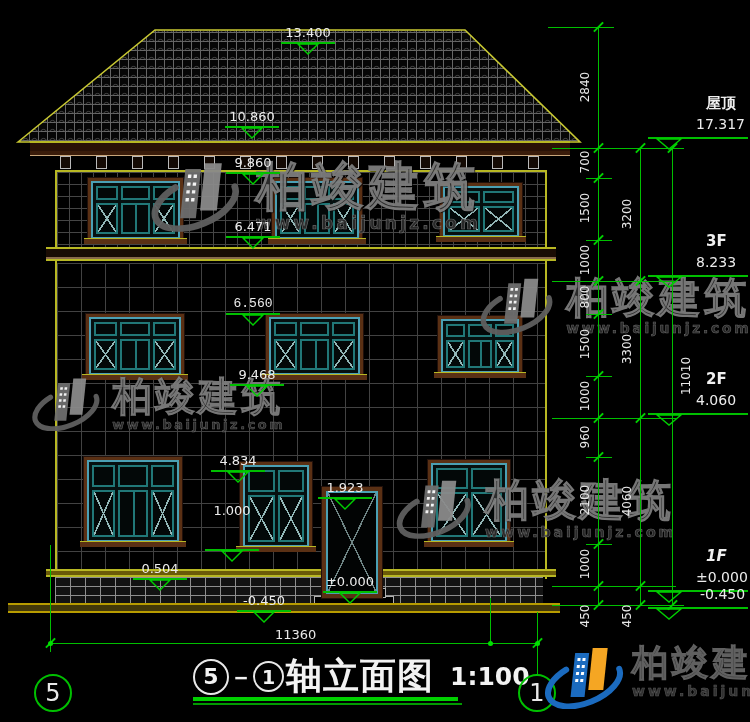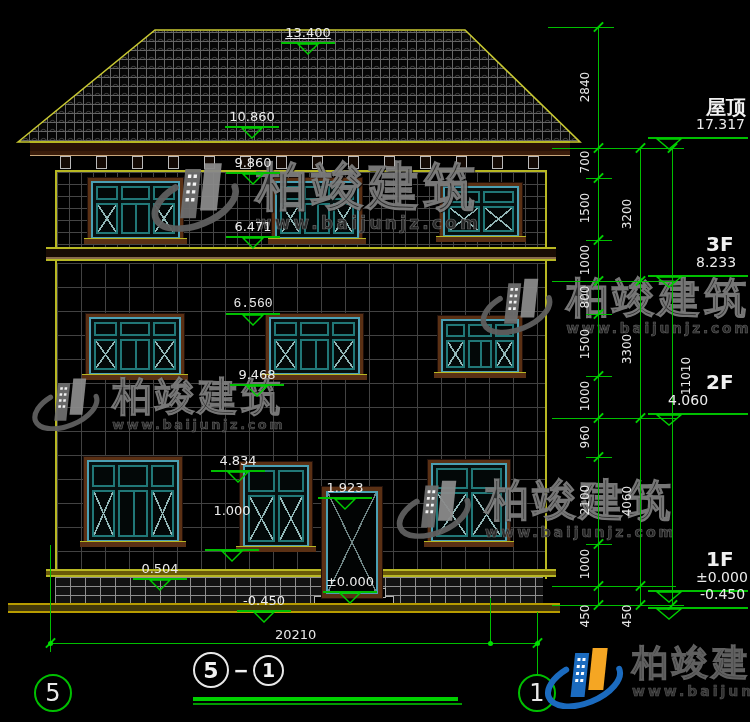--- a/index.html
+++ b/index.html
@@ -57,21 +57,21 @@
   .step{position:absolute;border:1px solid #b0b0b0;background:#000;z-index:2;}
   
   .gline{position:absolute;background:#00bf00;z-index:5;}
   .tick{position:absolute;width:13px;height:2px;background:#00d000;z-index:6;
         transform:rotate(-45deg);transform-origin:center;}
   .gdot{position:absolute;width:5px;height:5px;border-radius:50%;background:#00e000;z-index:6;}
   .dimtxt{position:absolute;color:#e8e8e8;font-size:12px;z-index:6;white-space:nowrap;}
   .vdim{width:70px;text-align:center;transform:rotate(-90deg);}
   .mktxt{position:absolute;color:#ececec;font-size:13px;z-index:6;white-space:nowrap;
          text-align:center;width:84px;}
-  .flabel{position:absolute;color:#f0f0f0;font-weight:bold;font-size:20px;z-index:6;white-space:nowrap;}
+  .flabel{position:absolute;color:#f0f0f0;font-weight:bold;font-size:15px;z-index:6;white-space:nowrap;}
   .fvalue{position:absolute;color:#ececec;font-size:14px;z-index:6;white-space:nowrap;}
   .tri{position:absolute;z-index:6;}
   .axis-bubble{position:absolute;width:34px;height:34px;border:2px solid #00c000;border-radius:50%;
        color:#e8e8e8;font-size:24px;display:flex;align-items:center;justify-content:center;z-index:6;}
   
   .wm{position:absolute;z-index:4;display:flex;align-items:flex-start;opacity:.95;transform-origin:top left;}
   .wm .wm-col{margin-left:6px;}
   .wm-name{font-size:46px;font-weight:bold;letter-spacing:4px;color:#2e2e2e;
        -webkit-text-stroke:1px #7d7d7d;text-shadow:1px 1px 1px #000;line-height:1;}
   .wm-url{font-size:15px;font-weight:bold;letter-spacing:3px;color:#2b2b2b;
@@ -117,20 +117,22 @@
   <div class="step" style="left:322px;top:588px;width:62px;height:8px;"></div>
   <div id="door">
       <div class="door-in"></div>
     </div>
   <div id="ground"></div>
 
   <div id="titlebar">
     <span class="tcirc">5</span>
     <span style="font-size:24px;font-weight:bold;">－</span>
     <span class="tcirc small">1</span>
+    <span id="title-text">轴立面图</span>
+    <span id="title-scale">1:100</span>
   </div>
   <div class="underline" style="left:193px;top:697px;width:265px;height:4px;background:#00d000;"></div>
   <div class="underline" style="left:193px;top:703px;width:269px;height:2px;background:#009a00;"></div>
 
   <div id="brand">
     <span id="brand-icon"><svg width="92" height="64" viewBox="0 0 92 64">
     <ellipse cx="44" cy="38" rx="38" ry="20" fill="none" stroke="#1b6bbf" stroke-width="6" stroke-dasharray="128 60" stroke-linecap="round" transform="rotate(-22 44 38)"></ellipse>
     <g transform="skewX(-6)">
       <rect x="36" y="8" width="14" height="44" fill="#1b6bbf"></rect>
       <rect x="53" y="3" width="15" height="42" fill="#f5a623"></rect>
@@ -289,21 +291,21 @@
           <div class="pane xd"></div>
           <div class="pane xd"></div>
         </div>
       </div>
     </div>
     <div class="sill" style="left: 424px; top: 541px; width: 90px;"></div>
     <div class="gline" style="left: 281px; top: 42px; width: 54px; height: 1.6px;"></div>
     <svg width="22" height="12" class="tri" style="left: 297px; top: 43px;">
       <polygon points="1,1 21,1 11,11" fill="none" stroke="#00cf00" stroke-width="1.4"></polygon>
     </svg>
-    <div class="mktxt" style="left: 266px; top: 25px; text-decoration: underline;">13.400</div>
+    <div class="mktxt" style="left: 266px; top: 25px;">13.400</div>
     <div class="gline" style="left: 225px; top: 126px; width: 54px; height: 1.6px;"></div>
     <svg width="22" height="12" class="tri" style="left: 241px; top: 127px;">
       <polygon points="1,1 21,1 11,11" fill="none" stroke="#00cf00" stroke-width="1.4"></polygon>
     </svg>
     <div class="mktxt" style="left: 210px; top: 109px;">10.860</div>
     <div class="gline" style="left: 226px; top: 172px; width: 54px; height: 1.6px;"></div>
     <svg width="22" height="12" class="tri" style="left: 242px; top: 173px;">
       <polygon points="1,1 21,1 11,11" fill="none" stroke="#00cf00" stroke-width="1.4"></polygon>
     </svg>
     <div class="mktxt" style="left: 211px; top: 155px;">9.860</div>
@@ -362,26 +364,26 @@
     <svg width="26" height="12" class="tri" style="left: 656px; top: 276px;">
       <polygon points="1,1 25,1 13,11" fill="none" stroke="#00cf00" stroke-width="1.4"></polygon>
     </svg>
     <div class="flabel" style="left: 706px; top: 232px;">3F</div>
     <div class="fvalue" style="left: 696px; top: 254px;">8.233</div>
     <div class="gline" style="left: 648px; top: 413px; width: 100px; height: 1.6px;"></div>
     <svg width="26" height="12" class="tri" style="left: 656px; top: 414px;">
       <polygon points="1,1 25,1 13,11" fill="none" stroke="#00cf00" stroke-width="1.4"></polygon>
     </svg>
     <div class="flabel" style="left: 706px; top: 370px;">2F</div>
-    <div class="fvalue" style="left: 668px; top: 392px; text-align: center;">4.060</div>
+    <div class="fvalue" style="left: 696px; top: 392px; text-align: center;">4.060</div>
     <div class="gline" style="left: 648px; top: 590px; width: 100px; height: 1.6px;"></div>
     <svg width="26" height="12" class="tri" style="left: 656px; top: 591px;">
       <polygon points="1,1 25,1 13,11" fill="none" stroke="#00cf00" stroke-width="1.4"></polygon>
     </svg>
-    <div class="flabel" style="left: 706px; top: 547px;">1F</div>
+    <div class="flabel" style="left: 706px; top: 547px; font-style: italic;">1F</div>
     <div class="fvalue" style="left: 696px; top: 569px;">±0.000</div>
     <div class="gline" style="left: 648px; top: 607px; width: 100px; height: 1.6px;"></div>
     <svg width="26" height="12" class="tri" style="left: 656px; top: 608px;">
       <polygon points="1,1 25,1 13,11" fill="none" stroke="#00cf00" stroke-width="1.4"></polygon>
     </svg>
     <div class="fvalue" style="left: 700px; top: 586px;">-0.450</div>
     <div class="gline" style="left: 598px; top: 27px; width: 1.4px; height: 578px;"></div>
     <div class="gline" style="left: 588px; top: 27px; width: 22px; height: 1.2px;"></div>
     <div class="tick" style="left: 592px; top: 26px;"></div>
     <div class="gline" style="left: 588px; top: 148px; width: 22px; height: 1.2px;"></div>
@@ -446,21 +448,21 @@
     <div class="gline" style="left: 552px; top: 605px; width: 124px; height: 1px;"></div>
     <div class="gline" style="left: 586px; top: 178px; width: 26px; height: 1px;"></div>
     <div class="gline" style="left: 586px; top: 240px; width: 26px; height: 1px;"></div>
     <div class="gline" style="left: 586px; top: 314px; width: 26px; height: 1px;"></div>
     <div class="gline" style="left: 586px; top: 376px; width: 26px; height: 1px;"></div>
     <div class="gline" style="left: 586px; top: 457px; width: 26px; height: 1px;"></div>
     <div class="gline" style="left: 586px; top: 544px; width: 26px; height: 1px;"></div>
     <div class="gline" style="left: 50px; top: 643px; width: 487px; height: 1.4px;"></div>
     <div class="tick" style="left: 44px; top: 642px;"></div>
     <div class="tick" style="left: 531px; top: 642px;"></div>
-    <div class="dimtxt" style="left: 275px; top: 627px; font-size: 13px;">20210</div>
+    <div class="dimtxt" style="left: 275px; top: 627px; font-size: 13px;">11360</div>
     <div class="gline" style="left: 50px; top: 545px; width: 1.2px; height: 107px;"></div>
     <div class="gline" style="left: 490px; top: 598px; width: 1.2px; height: 45px;"></div>
     <div class="gline" style="left: 537px; top: 612px; width: 1.2px; height: 62px;"></div>
     <div class="gdot" style="left: 48px; top: 641px;"></div>
     <div class="gdot" style="left: 488px; top: 641px;"></div>
     <div class="gdot" style="left: 535px; top: 641px;"></div>
     <div class="axis-bubble" style="left: 34px; top: 674px;">5</div>
     <div class="axis-bubble" style="left: 518px; top: 674px;">1</div>
     <div class="wm" style="left: 146px; top: 160px; transform: scale(1.12);">
       <svg width="92" height="64" viewBox="0 0 92 64">

